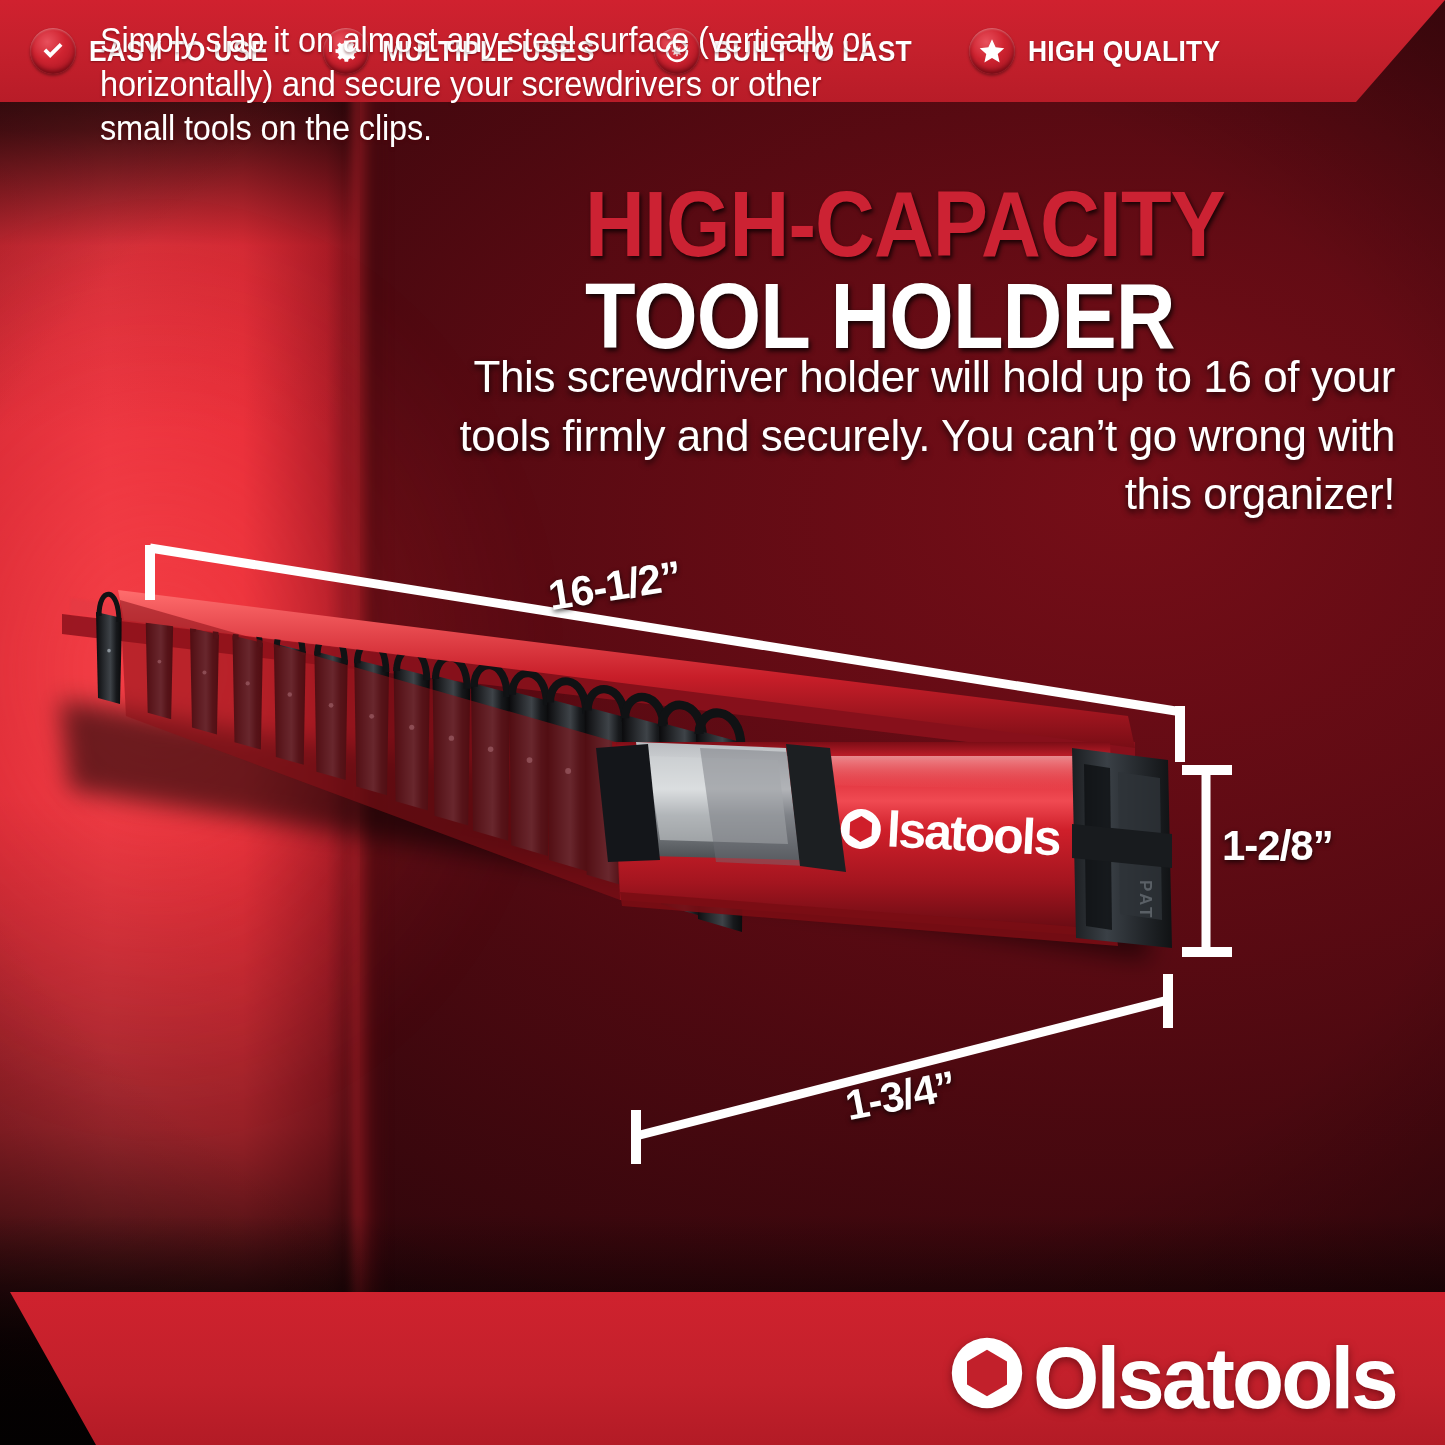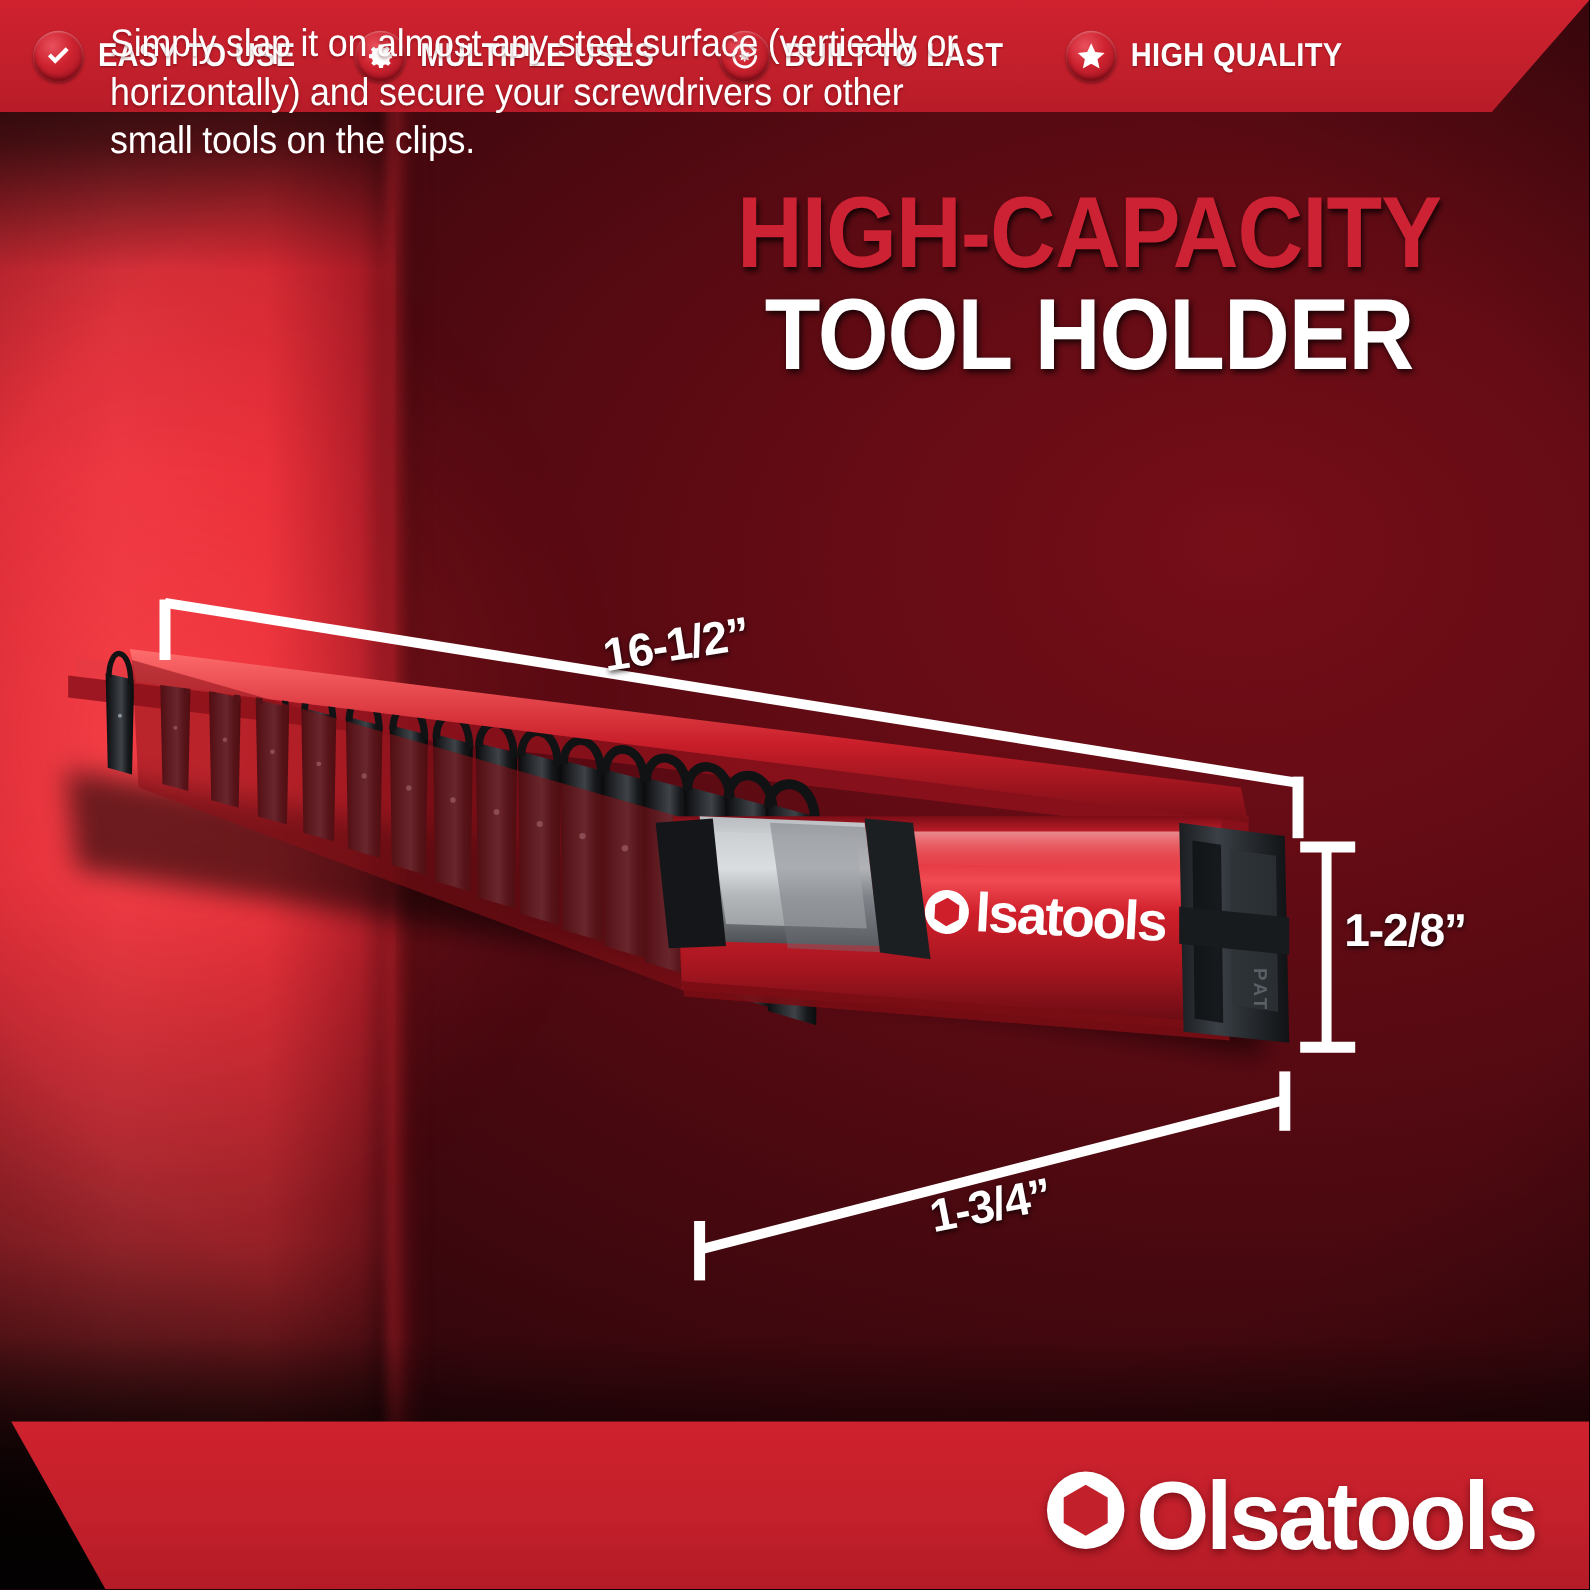--- a/index.html
+++ b/index.html
@@ -50,21 +50,21 @@
     font-size:35px;line-height:1.26;letter-spacing:-.2px;
     transform:scaleX(.93);transform-origin:left top;
     text-shadow:0 2px 3px rgba(80,0,8,.45);}
   .logo{position:absolute;right:38px;bottom:32px;display:flex;align-items:flex-end;gap:6px;
     filter:drop-shadow(0 3px 4px rgba(60,0,6,.55));}
   .logo-mark{width:80px;height:80px;flex:0 0 auto;}
   .logo-word{color:#fff;font-size:88px;font-weight:bold;letter-spacing:-3px;line-height:.8;
     transform:scaleX(.97);transform-origin:left center;}
 
   
-  .headline{position:absolute;right:50px;top:168px;width:900px;text-align:center;}
+  .headline{position:absolute;right:50px;top:180px;width:900px;text-align:left;}
   .h-line1{color:#cc2233;font-size:92px;font-weight:bold;line-height:.96;letter-spacing:-1px;
     transform:scaleX(.9);transform-origin:right center;white-space:nowrap;
     text-shadow:2px 3px 5px rgba(0,0,0,.75);}
   .h-line2{color:#ffffff;font-size:92px;font-weight:bold;line-height:1.0;letter-spacing:-1px;
     transform:scaleX(.9);transform-origin:right center;white-space:nowrap;margin-top:2px;
     text-shadow:2px 3px 6px rgba(0,0,0,.8);}
   .subcopy{position:absolute;right:50px;top:348px;width:960px;text-align:right;color:#fff;
     font-size:44px;line-height:1.33;letter-spacing:-.4px;
     text-shadow:0 3px 6px rgba(0,0,0,.8);}
 
@@ -251,20 +251,21 @@
   </svg>
 
   <div class="dim-lbl" id="dim-len-lbl">16-1/2”</div>
   <div class="dim-lbl" id="dim-h-lbl">1-2/8”</div>
   <div class="dim-lbl" id="dim-d-lbl">1-3/4”</div>
 
   <div class="headline">
     <div class="h-line1">HIGH-CAPACITY</div>
     <div class="h-line2">TOOL HOLDER</div>
   </div>
+  <div class="subcopy">This screwdriver holder will hold up to 16 of your tools firmly and securely. You can’t go wrong with this organizer!</div>
 
   <div class="banner banner-top" id="top-banner">
       <div class="feature">
         <div class="feat-badge">
           <svg width="28" height="28" viewBox="0 0 24 24">
             <path fill="#fff" d="M9.6 17.9 3.9 12.2l2.3-2.3 3.4 3.4 8.2-8.2 2.3 2.3z"></path>
           </svg>
         </div>
         <div class="feat-label">EASY TO USE</div>
       </div>

